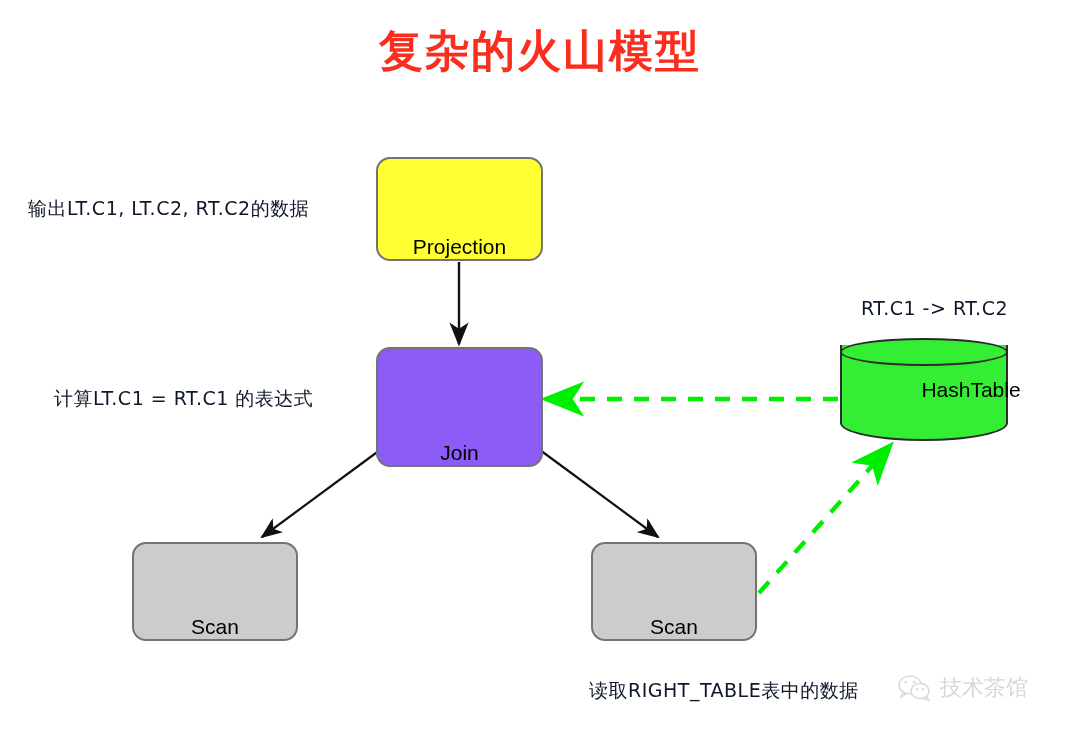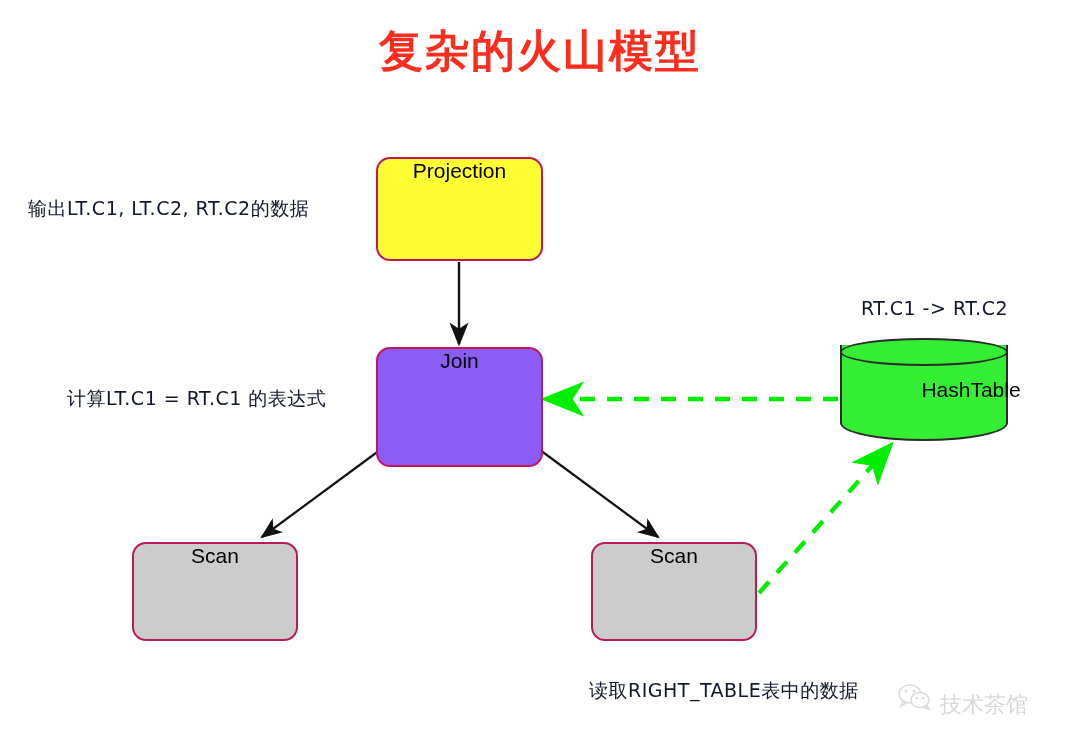--- a/index.html
+++ b/index.html
@@ -35,24 +35,24 @@
     font-family: "DejaVu Sans", sans-serif;
     font-size: 44px;
     font-weight: 700;
     letter-spacing: 2px;
     white-space: nowrap;
   }
 
   .node {
     position: absolute;
     box-sizing: border-box;
-    border: 2px solid #be185d;
+    border: 2px solid #737373;
     border-radius: 14px;
     display: flex;
-    align-items: flex-start;
+    align-items: flex-end;
     justify-content: center;
     font-family: "Liberation Sans", sans-serif;
     font-size: 21px;
     color: #000000;
   }
   .node-projection {
     left: 376px; top: 157px; width: 167px; height: 104px;
     background: #FFFF33;
   }
   .node-join {
@@ -108,39 +108,38 @@
 
   .hand {
     position: absolute;
     font-family: "DejaVu Sans", sans-serif;
     font-size: 19px;
     color: #0f172a;
     white-space: nowrap;
     letter-spacing: 0.5px;
   }
   .lbl-projection { left: 28px; top: 196px; }
-  .lbl-join       { left: 67px; top: 386px; }
+  .lbl-join       { left: 54px; top: 386px; }
   .lbl-hash       { left: 861px; top: 297px; }
   .lbl-scan-left  { left: 78px; top: 678px; }
   .lbl-scan-right { left: 541px; top: 678px; margin-left: 48px; }
 
   .watermark {
     position: absolute;
     left: 898px; top: 673px;
     display: flex;
     align-items: center;
     gap: 8px;
     opacity: 0.30;
   }
   .wm-label {
     font-family: "DejaVu Sans", sans-serif;
     font-size: 22px;
     color: #7a7a7a;
     white-space: nowrap;
-    margin-top: 17px;
   }
 </style>
 </head>
 <body>
 
 <div id="canvas">
 
   <div class="title">复杂的火山模型</div>
 
   <svg id="edges" viewBox="0 0 1080 749">

